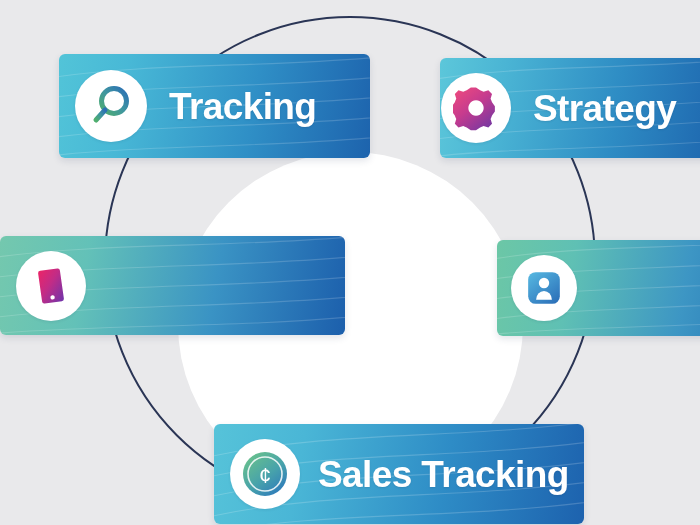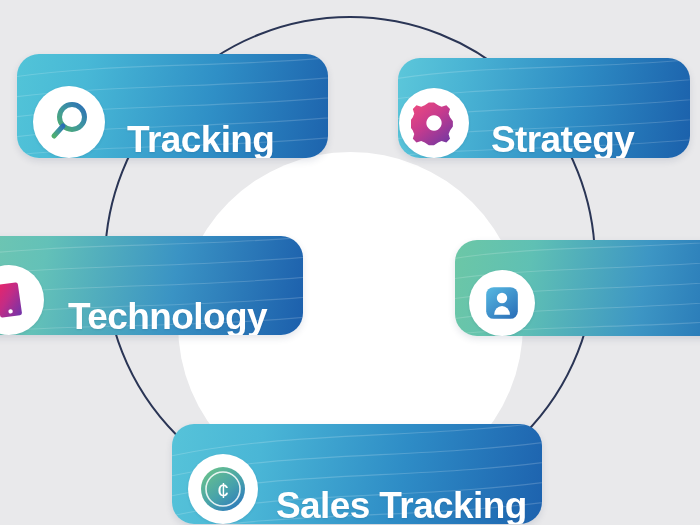--- a/index.html
+++ b/index.html
@@ -35,24 +35,25 @@
     width: 345px;
     height: 345px;
     border-radius: 50%;
     background: #ffffff;
   }
 
   
   .badge {
     position: absolute;
     display: flex;
-    align-items: flex-end;
-    border-radius: 22px;
+    align-items: center;
+    border-radius: 6px;
     overflow: hidden;
     box-shadow: 0 3px 7px rgba(40,55,90,0.13);
+    margin-left: 42px;
   }
   .badge .streaks {
     position: absolute;
     left: 0; top: 0;
     width: 100%; height: 100%;
     pointer-events: none;
   }
   .badge-label {
     position: relative;
     color: #ffffff;
@@ -209,21 +210,20 @@
             <stop offset="45%" stop-color="#c22c86"></stop>
             <stop offset="100%" stop-color="#7533a8"></stop>
           </linearGradient>
         </defs>
         <g transform="rotate(-8 24 24)">
           <rect x="12" y="6" width="24" height="36" rx="2.5" fill="url(#gTech)"></rect>
           <circle cx="24" cy="36.5" r="2.4" fill="#ffffff"></circle>
         </g>
       </svg>
     </div>
-    <span class="badge-label">Technology</span>
   </div>
 
   <div class="badge" id="badge-training">
     <svg class="streaks" viewBox="0 0 290 96" preserveAspectRatio="none">
       <g fill="none" stroke="#ffffff" stroke-opacity="0.17" stroke-width="1.1">
         <path d="M-10 20 C 80 4, 200 10, 310 -2"></path>
         <path d="M-10 40 C 80 26, 200 30, 310 18"></path>
         <path d="M-10 60 C 80 46, 200 50, 310 38"></path>
         <path d="M-10 80 C 80 66, 200 70, 310 58"></path>
         <path d="M-10 95 C 80 85, 200 89, 310 77"></path>

